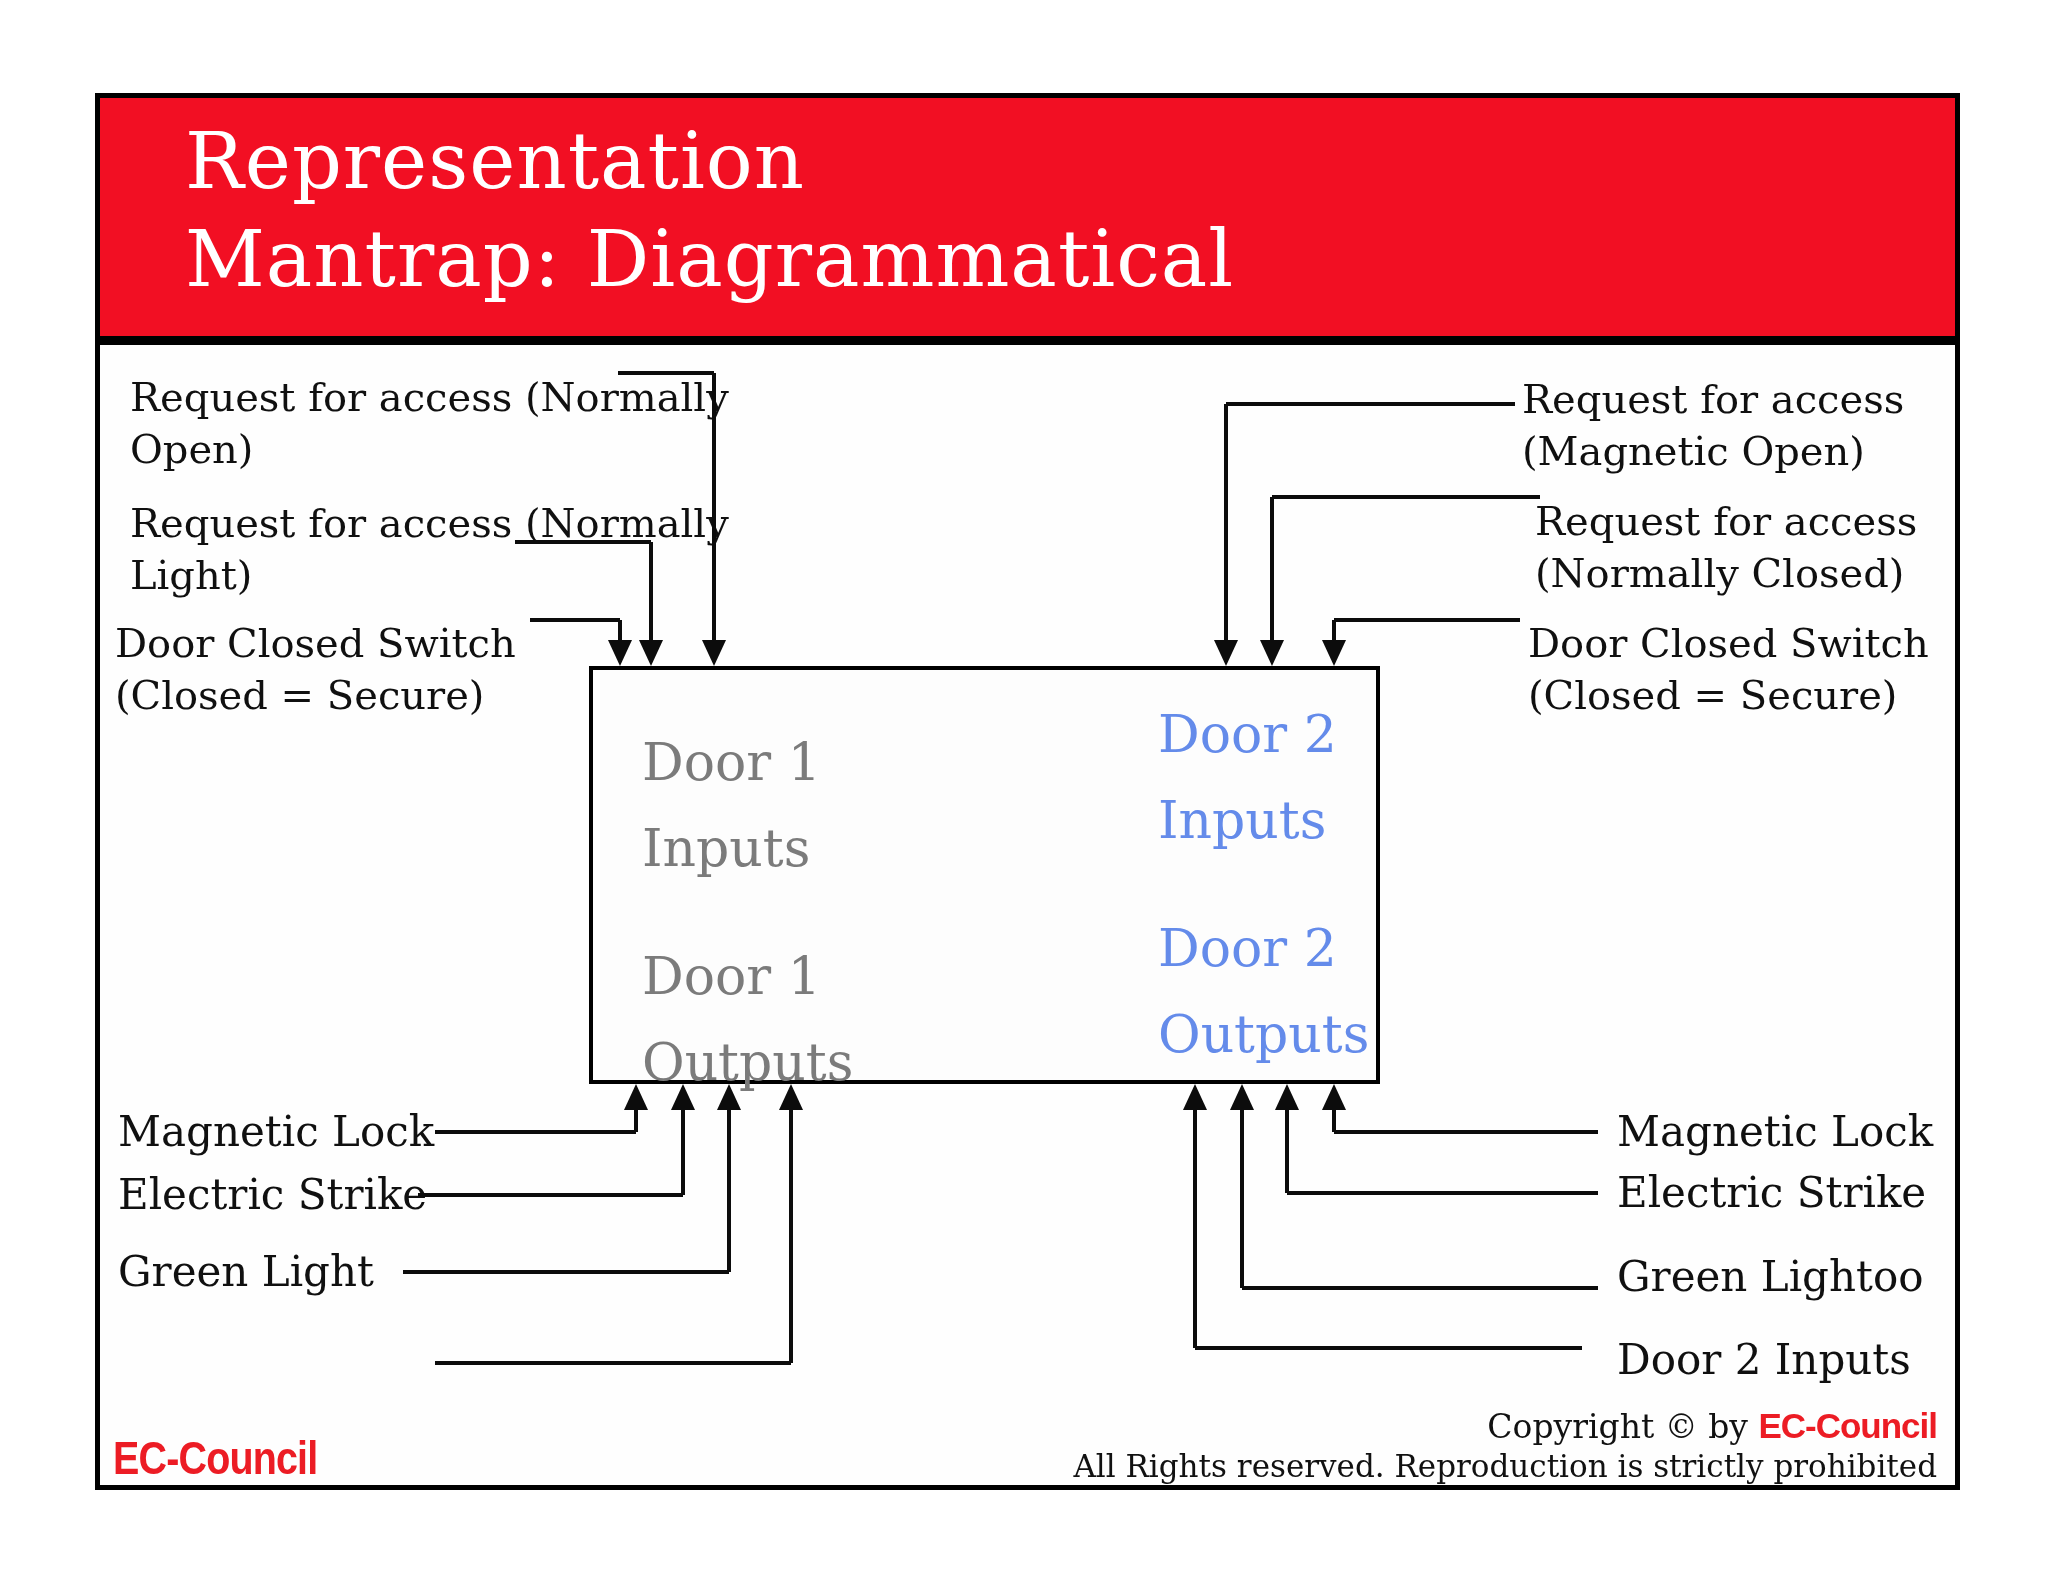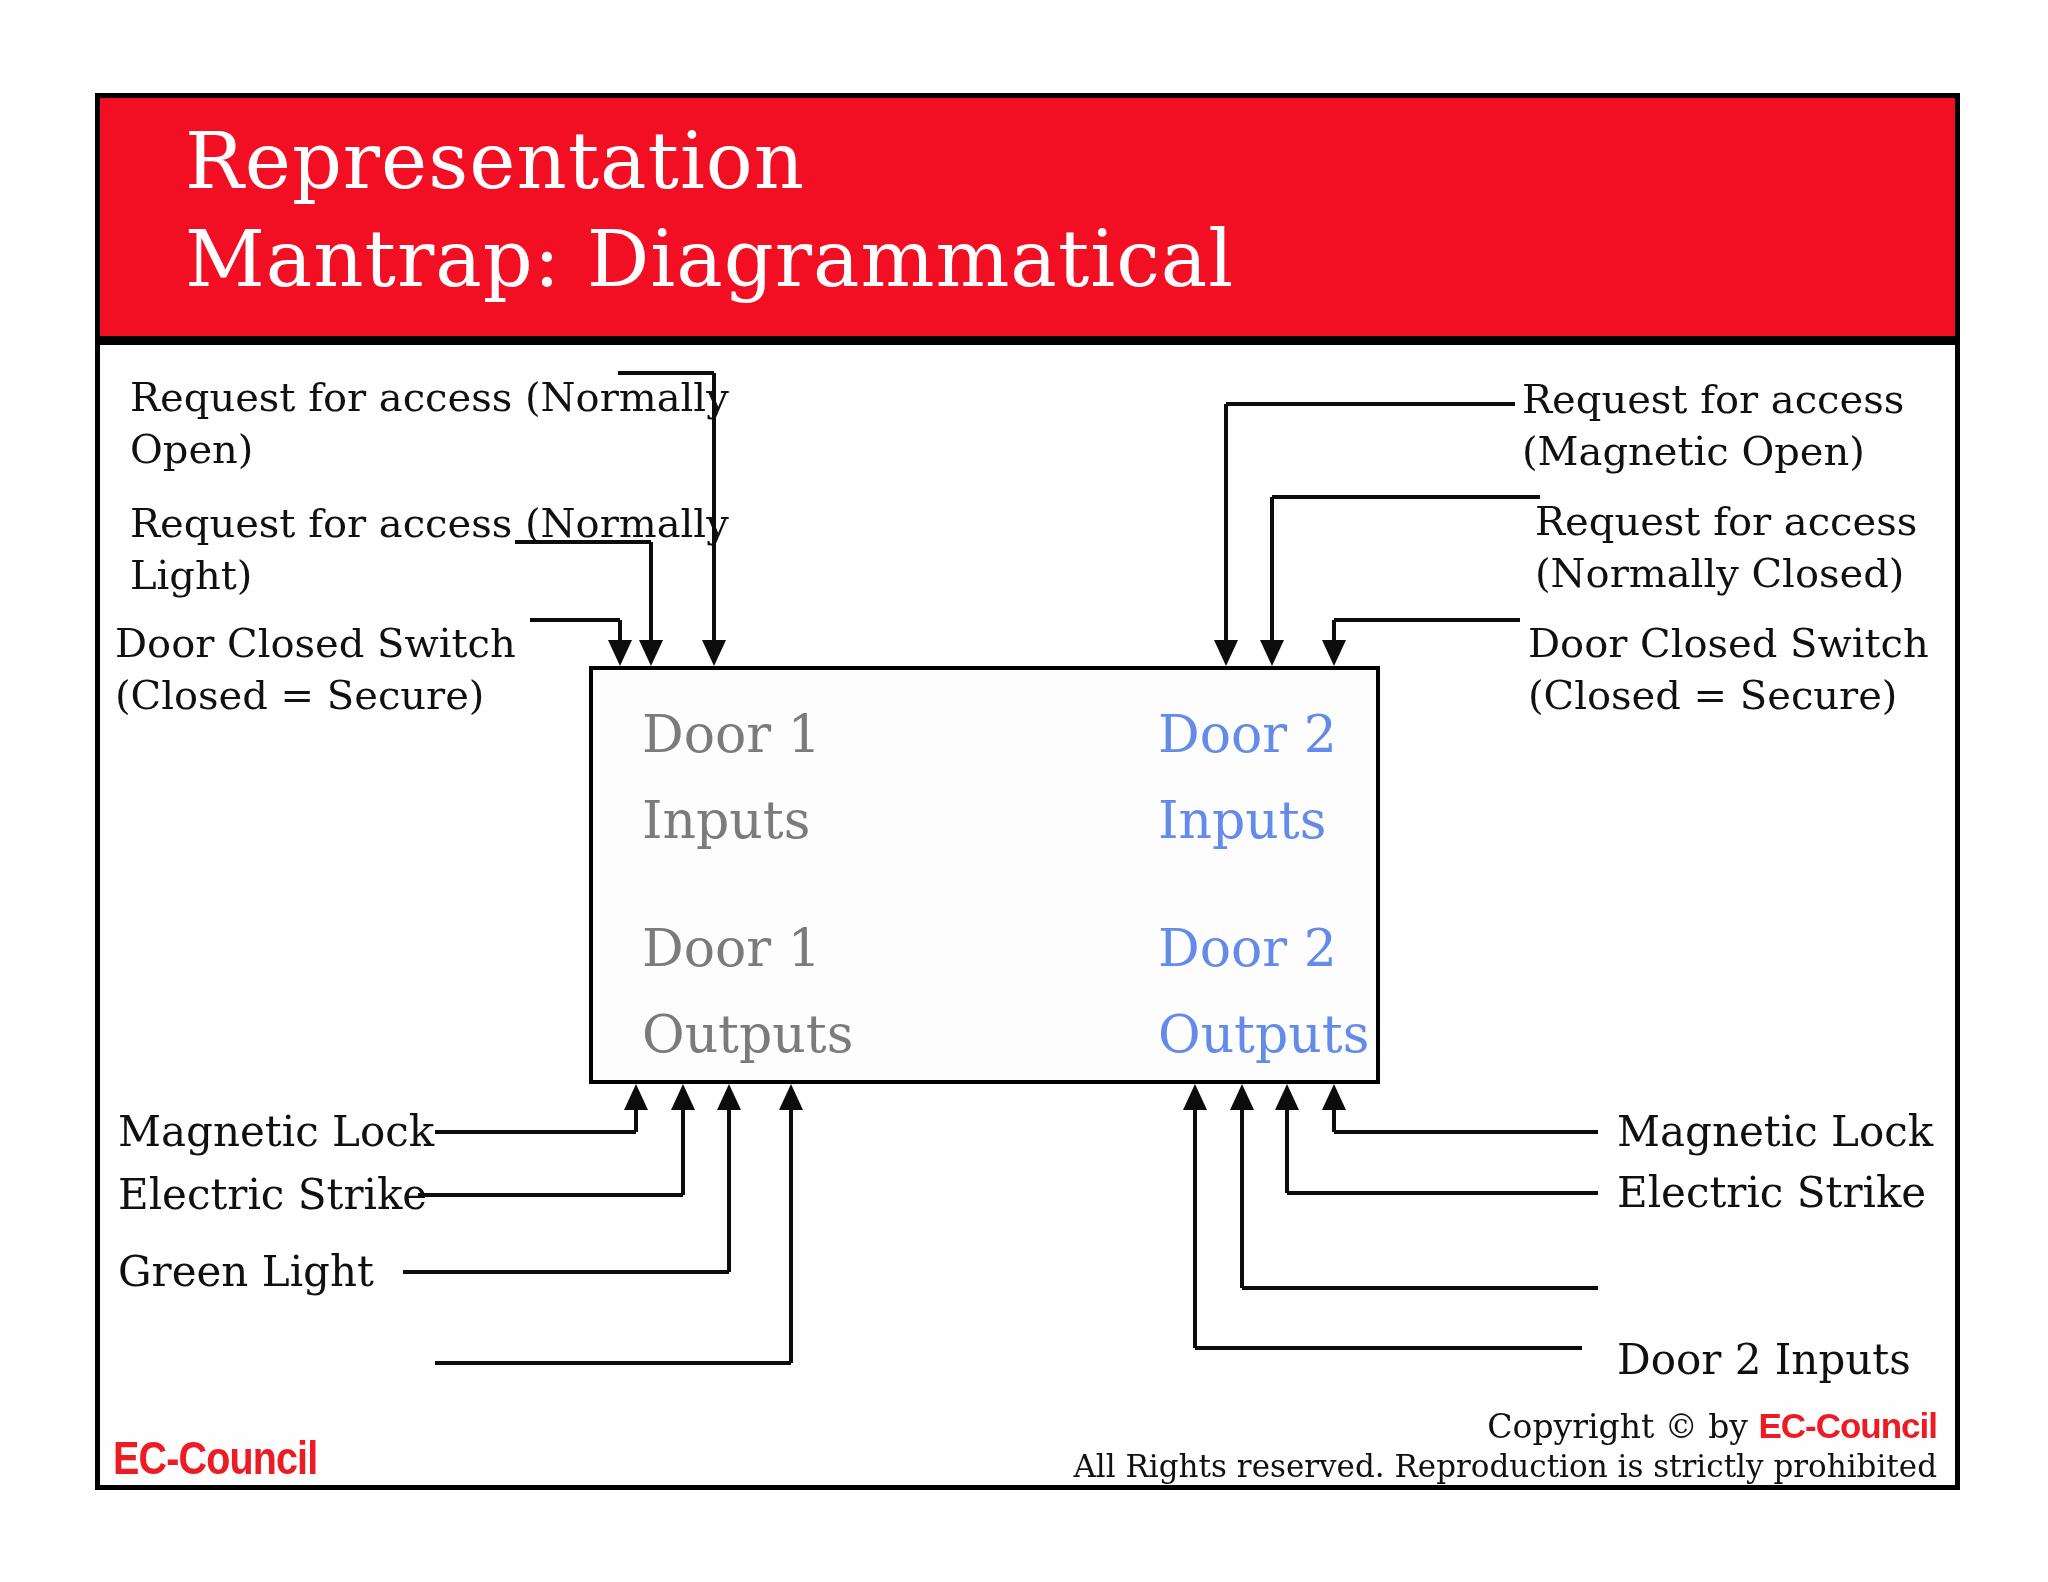--- a/index.html
+++ b/index.html
@@ -20,21 +20,21 @@
 
   .banner{position:absolute;left:95px;top:93px;width:1865px;height:252px;
           background:var(--banner-red);border:5px solid #000;border-bottom-width:9px;}
   .title{position:absolute;left:85px;top:14px;color:#ffffff;
          font-family:var(--serif);font-size:78px;line-height:98px;font-weight:400;letter-spacing:1px;}
 
   .cbox{position:absolute;left:589px;top:666px;width:791px;height:418px;
         background:#fdfdfd;border:4px solid #000;}
 
   .boxtxt{position:absolute;font-family:var(--serif);font-size:52px;line-height:56px;white-space:nowrap;}
-  .gray{color:var(--door1-gray);}
+  .gray{color:var(--door1-gray);margin-top:28px;}
   .blue{color:var(--door2-blue);}
 
   .lbl{position:absolute;font-family:var(--serif);font-size:40px;line-height:52px;color:var(--ink);white-space:nowrap;margin-top:21px;}
   .blbl{position:absolute;font-family:var(--serif);font-size:42px;line-height:50px;color:var(--ink);white-space:nowrap;}
 
   .seg{position:absolute;background:#0c0c0c;}
   .tri{position:absolute;width:0;height:0;}
   .tri.down{border-left:12px solid transparent;border-right:12px solid transparent;border-top:26px solid #0c0c0c;}
   .tri.up{border-left:12px solid transparent;border-right:12px solid transparent;border-bottom:26px solid #0c0c0c;}
 
@@ -94,20 +94,21 @@
   <div class="boxtxt blue" style="left:1158px;top:792px;">Inputs</div>
   <div class="boxtxt blue" style="left:1158px;top:920px;">Door 2</div>
   <div class="boxtxt blue" style="left:1158px;top:1006px;">Outputs</div>
 
   <div class="blbl" style="left:118px;top:1107px;">Magnetic Lock</div>
   <div class="blbl" style="left:118px;top:1170px;">Electric Strike</div>
   <div class="blbl" style="left:118px;top:1247px;">Green Light</div>
 
   <div class="blbl" style="left:1617px;top:1107px;">Magnetic Lock</div>
   <div class="blbl" style="left:1617px;top:1168px;">Electric Strike</div>
+  <div class="blbl" style="left:1617px;top:1252px;">Green Lightoo</div>
   <div class="blbl" style="left:1617px;top:1335px;">Door 2 Inputs</div>
 
   <div id="wires">
       <div class="seg" style="left: 618px; top: 371px; width: 96px; height: 4px;"></div>
       <div class="seg" style="left: 712px; top: 373px; width: 4px; height: 273px;"></div>
       <div class="tri down" style="left: 702px; top: 640px;"></div>
       <div class="seg" style="left: 515px; top: 540px; width: 136px; height: 4px;"></div>
       <div class="seg" style="left: 649px; top: 542px; width: 4px; height: 104px;"></div>
       <div class="tri down" style="left: 639px; top: 640px;"></div>
       <div class="seg" style="left: 530px; top: 618px; width: 90px; height: 4px;"></div>

